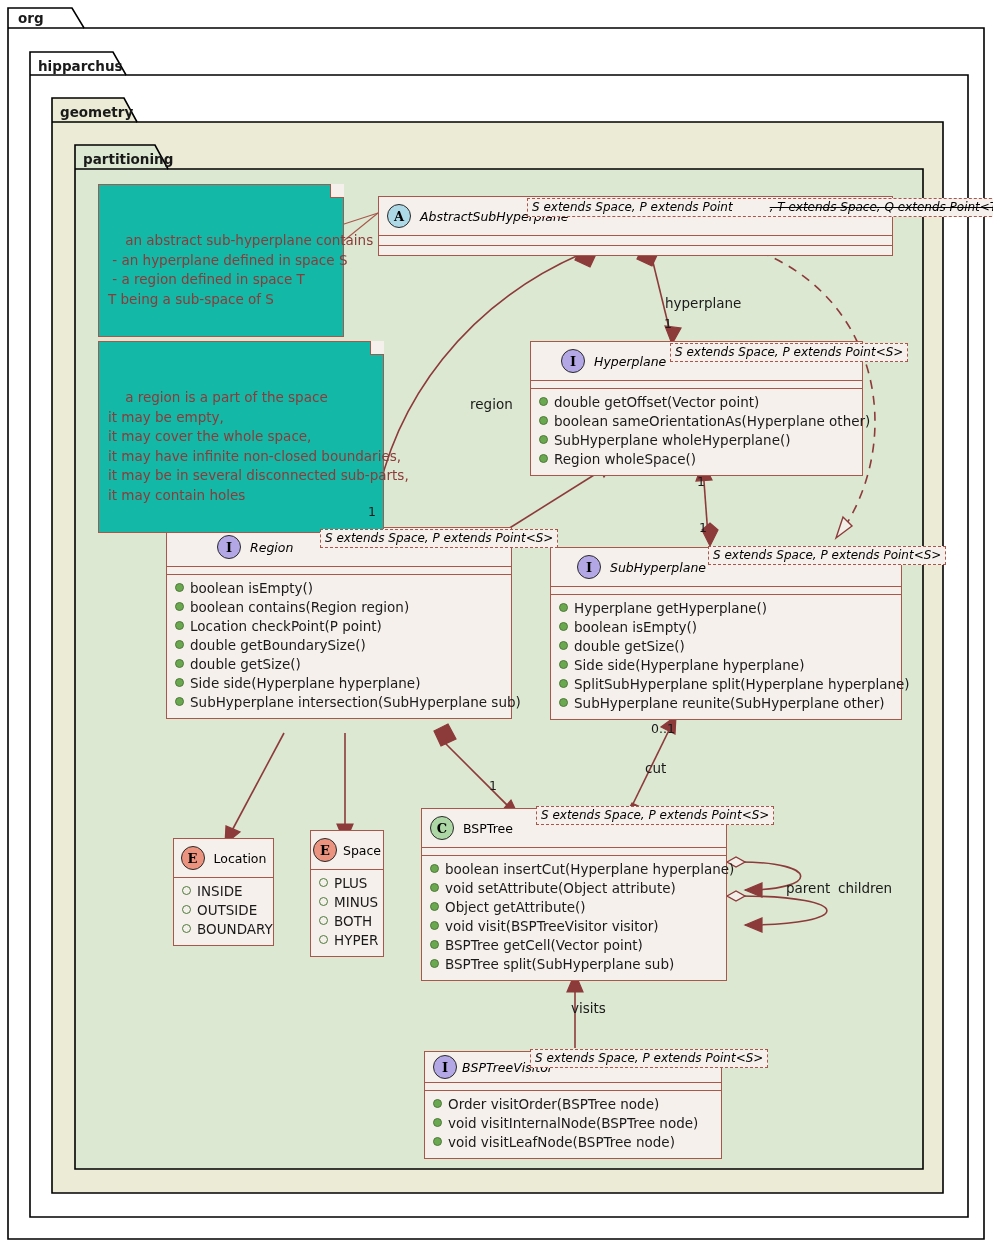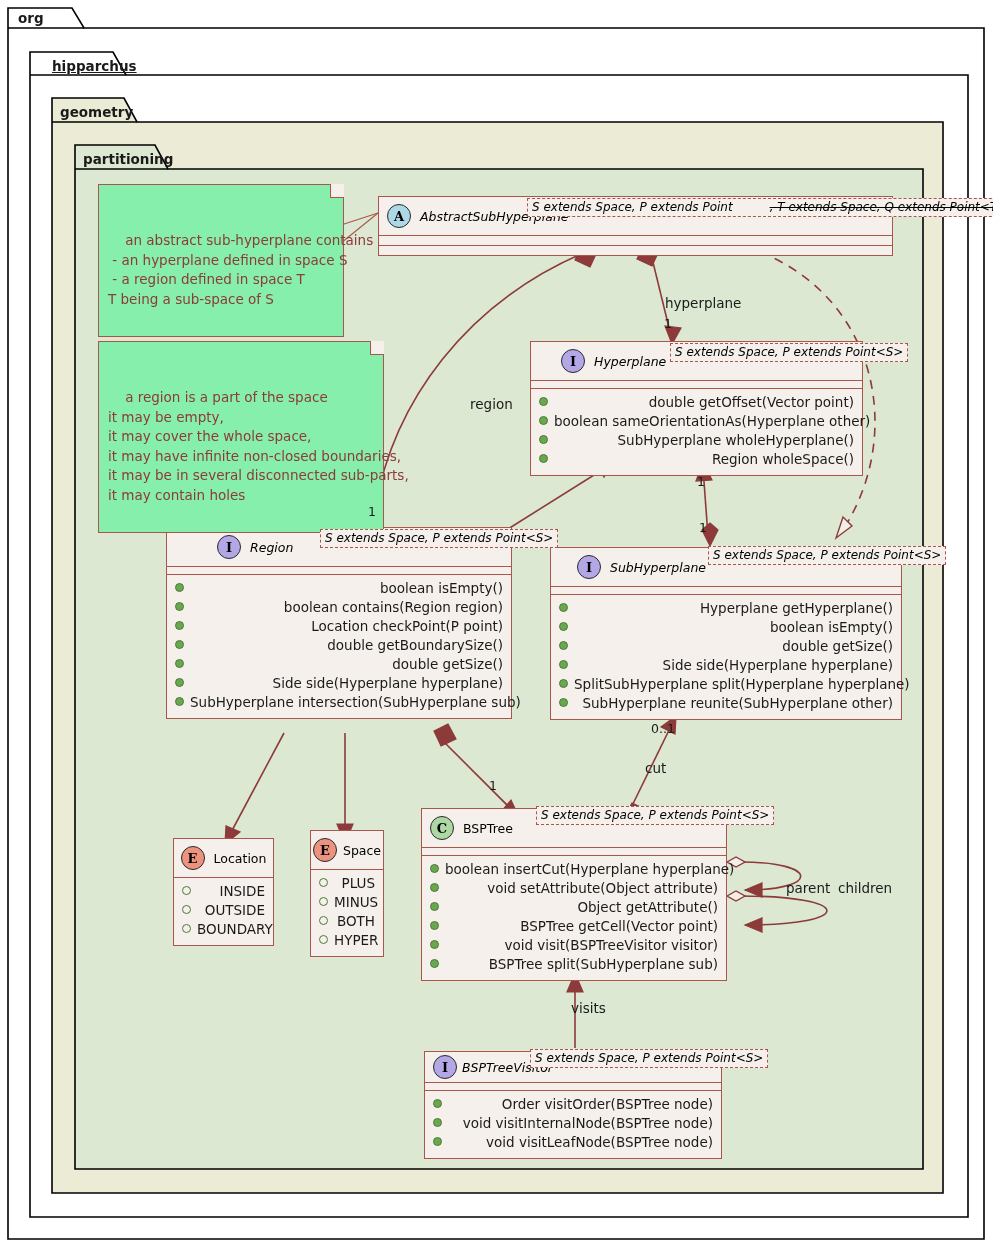--- a/index.html
+++ b/index.html
@@ -20,32 +20,32 @@
     border:1.4px solid #2a2a2a;margin-right:9px;flex:0 0 auto;}
   .st-A{background:#ADD8E6;color:#000;}
   .st-I{background:#B4A7E5;color:#000;}
   .st-C{background:#ADD8A6;color:#000;}
   .st-E{background:#EB937F;color:#000;}
   .cls-name{font-size:12.5px;font-style:italic;color:#000;white-space:nowrap;}
   .cls-name.plain{font-style:normal;}
   .cls-sep{height:1px;background:#A9574B;}
   .cls-empty{height:9px;}
   .cls-body{padding:4px 8px 6px 8px;}
-  .mem{display:flex;align-items:baseline;font-size:13.5px;color:#1a1a1a;line-height:19px;white-space:nowrap;justify-content:space-between;}
+  .mem{display:flex;align-items:baseline;font-size:13.5px;color:#1a1a1a;line-height:19px;white-space:nowrap;}
   .bullet{width:7px;height:7px;border-radius:50%;background:#6aa84f;border:1px solid #4e7a3a;
           margin-right:6px;flex:0 0 auto;position:relative;top:-1px;}
   .bullet.hollow{background:transparent;border:1.3px solid #4e7a3a;}
 
   
   .generic{position:absolute;box-sizing:border-box;background:#F5F0EB;border:1px dashed #A9574B;
     font-size:12px;font-style:italic;color:#000;padding:1px 4px;white-space:nowrap;line-height:15px;}
   .generic .strikepart{text-decoration:line-through;margin-left:37px;}
 
   
-  .note{position:absolute;box-sizing:border-box;background:#86efac;border:1px solid #A9574B;
+  .note{position:absolute;box-sizing:border-box;background:#14b8a6;border:1px solid #A9574B;
     color:#8C3A3A;font-size:13.5px;line-height:19.5px;padding:7px 9px;white-space:pre;}
   .note .fold{position:absolute;right:-1px;top:-1px;width:13px;height:13px;
     background:#F5F0EB;border-left:1px solid #A9574B;border-bottom:1px solid #A9574B;
     transform:none;}
 
   
   .elabel{position:absolute;font-size:13.5px;color:#1a1a1a;white-space:nowrap;}
   .mult{position:absolute;font-size:12.5px;color:#1a1a1a;white-space:nowrap;}
 
   svg.links{position:absolute;left:0;top:0;width:993px;height:1247px;overflow:visible;pointer-events:none;}
@@ -63,21 +63,21 @@
   <svg class="links" style="z-index:0;">
     <path d="M8,28 L8,8 L72,8 L84,28 L984,28 L984,1239 L8,1239 Z" fill="#ffffff" stroke="#000000" stroke-width="1.6"></path>
     <path d="M8,28 L84,28" stroke="#000000" stroke-width="1.6" fill="none"></path>
   </svg>
   <div class="elabel" style="left:18px;top:10px;font-weight:bold;font-size:13.5px;">org</div>
 
   <svg class="links" style="z-index:0;">
     <path d="M30,75 L30,52 L113,52 L126,75 L968,75 L968,1217 L30,1217 Z" fill="#ffffff" stroke="#000000" stroke-width="1.6"></path>
     <path d="M30,75 L126,75" stroke="#000000" stroke-width="1.6" fill="none"></path>
   </svg>
-  <div class="elabel" style="left:52px;top:58px;font-weight:bold;font-size:13.5px;text-decoration:underline;">hipparchus</div>
+  <div class="elabel" style="left:38px;top:58px;font-weight:bold;font-size:13.5px;">hipparchus</div>
 
   <svg class="links" style="z-index:0;">
     <path d="M52,122 L52,98 L124,98 L137,122 L943,122 L943,1193 L52,1193 Z" fill="#ECEBD6" stroke="#000000" stroke-width="1.6"></path>
     <path d="M52,122 L137,122" stroke="#000000" stroke-width="1.6" fill="none"></path>
   </svg>
   <div class="elabel" style="left:60px;top:104px;font-weight:bold;font-size:13.5px;">geometry</div>
 
   <svg class="links" style="z-index:0;">
     <path d="M75,169 L75,145 L155,145 L168,169 L923,169 L923,1169 L75,1169 Z" fill="#DCE8D1" stroke="#000000" stroke-width="1.6"></path>
     <path d="M75,169 L168,169" stroke="#000000" stroke-width="1.6" fill="none"></path>
@@ -291,25 +291,25 @@
       <div class="mem">
           <span class="bullet"></span>
           <span>void setAttribute(Object attribute)</span>
         </div>
       <div class="mem">
           <span class="bullet"></span>
           <span>Object getAttribute()</span>
         </div>
       <div class="mem">
           <span class="bullet"></span>
+          <span>void visit(BSPTreeVisitor visitor)</span>
+        </div>
+      <div class="mem">
+          <span class="bullet"></span>
           <span>BSPTree getCell(Vector point)</span>
-        </div>
-      <div class="mem">
-          <span class="bullet"></span>
-          <span>void visit(BSPTreeVisitor visitor)</span>
         </div>
       <div class="mem">
           <span class="bullet"></span>
           <span>BSPTree split(SubHyperplane sub)</span>
         </div>
     </div>
   </div>
   <div class="generic" style="left:536px;top:806px;z-index:4;">S extends Space, P extends Point&lt;S&gt;</div>
 
   <div class="cls" style="left:424px;top:1051px;width:298px;z-index:2;">

